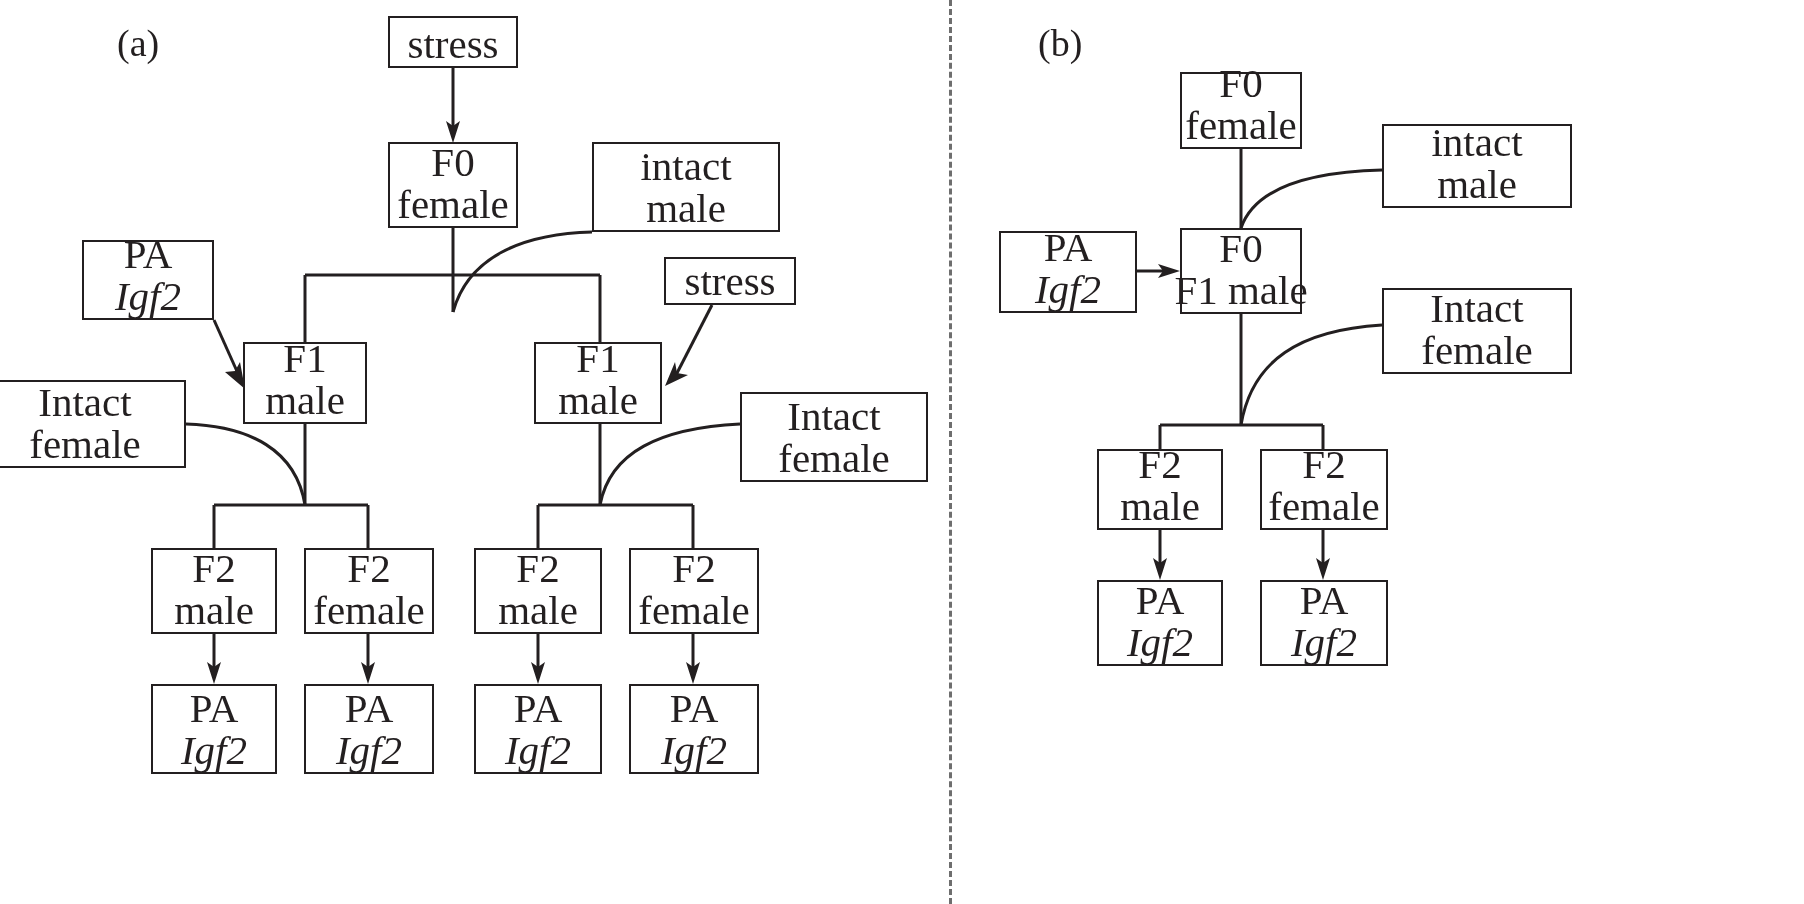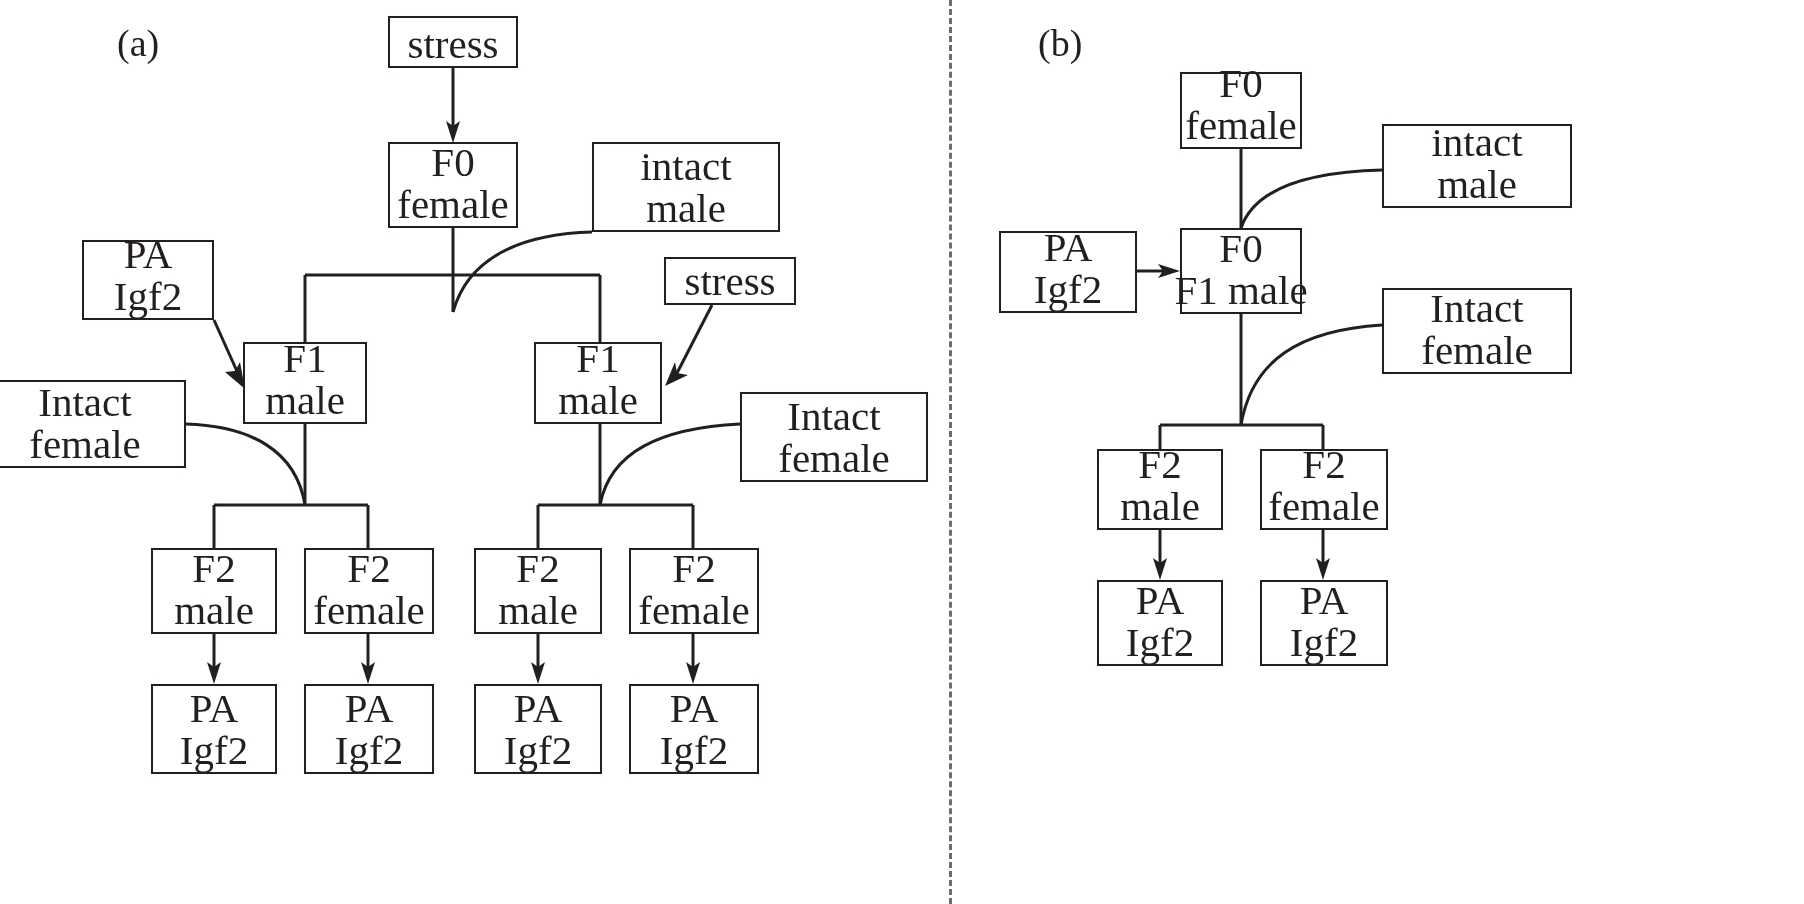--- a/index.html
+++ b/index.html
@@ -21,21 +21,21 @@
     display:flex;
     flex-direction:column;
     align-items:center;
     justify-content:flex-end;
     line-height:1.04;
     text-align:center;
     font-size:41px;
     white-space:nowrap;
   }
   .node .l2{display:block;}
-  .node.gene .l2{}
+  .node.gene .l2{font-style:italic;}
   .panel-label{
     position:absolute;
     font-size:38px;
     color:#231f20;
     line-height:1;
   }
   .divider{
     position:absolute;
     top:0;
     width:0;

